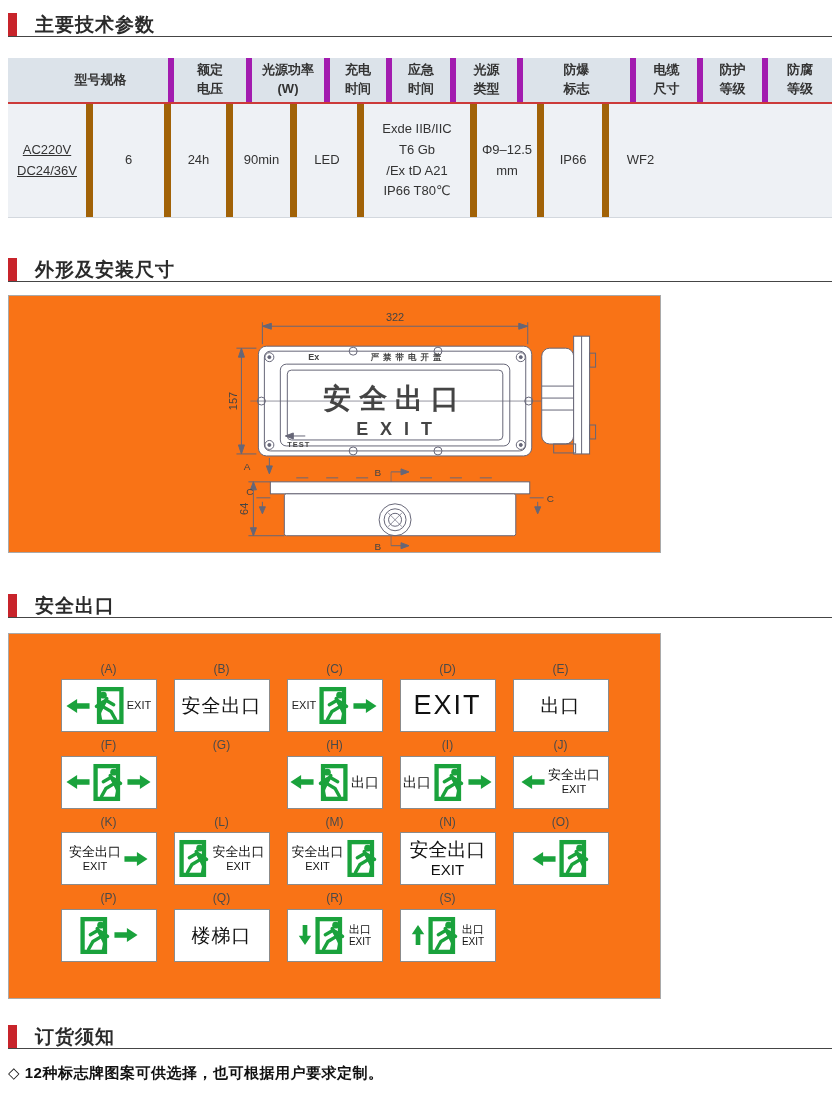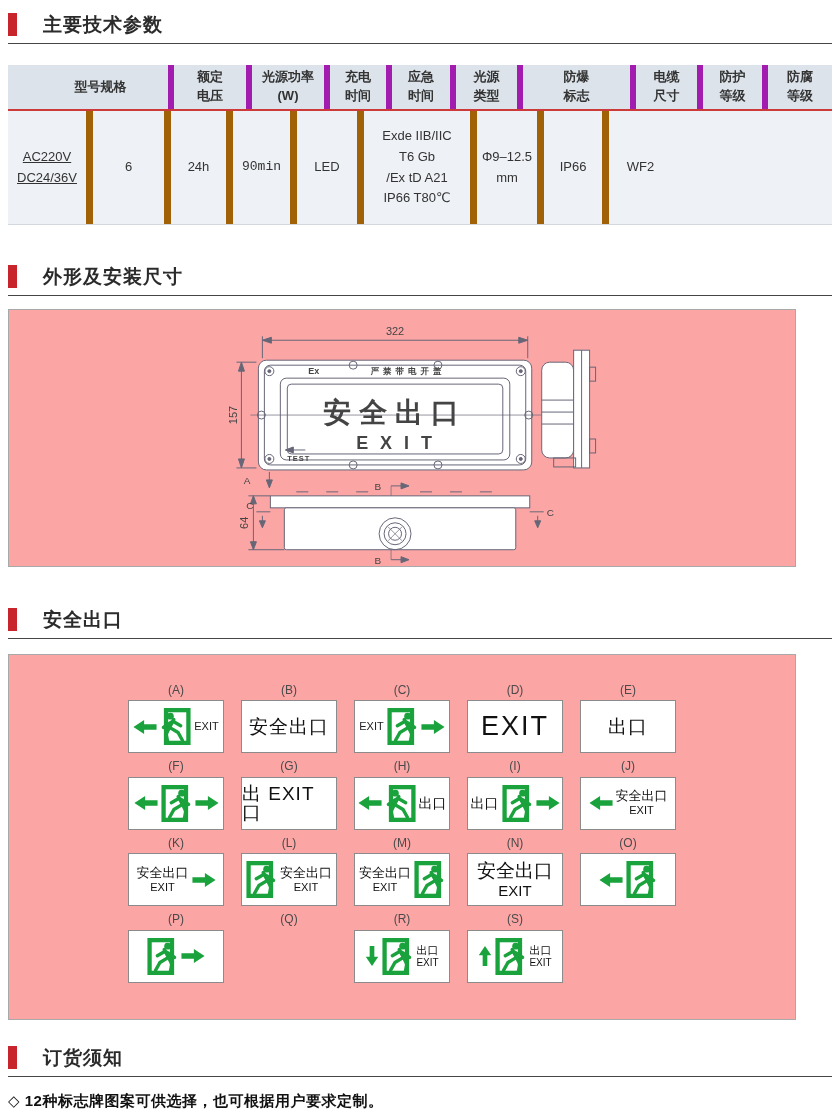--- a/index.html
+++ b/index.html
@@ -3,39 +3,39 @@
 <meta charset="utf-8">
 <style>
   *{margin:0;padding:0;box-sizing:border-box}
   html,body{background:#fff}
   body{
     width:840px;height:1109px;overflow:hidden;position:relative;
     font-family:"Liberation Sans","DejaVu Sans",sans-serif;color:#222;
     padding:0 8px;
   }
   
-  .sec{display:flex;align-items:center;gap:26px;border-bottom:1px solid #454545;padding-bottom:7px}
+  .sec{display:flex;align-items:center;gap:18px;border-bottom:1px solid #454545;}
   .sec .bar{width:9px;height:23px;background:var(--red,#c8242b);flex:0 0 auto}
   .sec h2{font-size:19px;font-weight:bold;color:#2b2b2b;letter-spacing:1px;line-height:1}
   .mt1{margin-top:13px}.mt2{margin-top:40px}.mt3{margin-top:41px}.mt4{margin-top:26px}
 
   
   .ptable{margin-top:21px;width:824px}
   .trow{display:flex;width:100%}
   .trow.head{background:var(--thbg,#dce3ea);border-bottom:2px solid #cc3a39}
   .trow.body{background:var(--trbg,#eef1f5);border-bottom:1px solid #d3d8de}
   .cell{display:flex;align-items:center;justify-content:center;text-align:center;
         white-space:pre-line;font-size:13px;color:#333;padding:4px 2px;line-height:1.45}
   .trow.head .cell{font-weight:bold;height:44px}
   .trow.body .cell{height:113px;line-height:1.6}
   .trow.head .cell + .cell{border-left:6px solid #a21caf}
   .trow.body .cell + .cell{border-left:7px solid #a16207}
 
   
-  .panel{border:1px solid #a9a9a9;background:#fca5a5;width:788px}
+  .panel{border:1px solid #a9a9a9;background:#f97316;width:653px}
   .drawpanel{margin-top:13px;height:258px}
   .draw{width:822px;height:256px;display:block}
   .draw text{font-family:"Liberation Sans","DejaVu Sans",sans-serif;fill:#444;stroke:none}
 
   
   .signpanel{margin-top:15px;height:366px;padding-top:28px}
   .srow{display:flex;justify-content:center;gap:17px;margin-bottom:6px}
   .scell{width:96px;display:flex;flex-direction:column;align-items:center}
   .slabel{font-size:12px;color:#4a4a4a;margin-bottom:3px;line-height:1.2}
   .stile{width:96px;height:53px;border:1px solid #8b8b8b;background:#fff;
@@ -85,21 +85,21 @@
       <div class="cell" style="width: 65px;">防护
 等级</div>
       <div class="cell" style="width: 70px;">防腐
 等级</div>
     </div>
   <div class="trow body">
       <div class="cell" style="width: 78px; text-decoration: underline;">AC220V
 DC24/36V</div>
       <div class="cell" style="width: 78px;">6</div>
       <div class="cell" style="width: 62px;">24h</div>
-      <div class="cell" style="width: 64px; font-family: Liberation Mono, monospace;">90min</div>
+      <div class="cell" style="width: 64px;">90min</div>
       <div class="cell" style="width: 67px;">LED</div>
       <div class="cell" style="width: 113px;">Exde IIB/IIC
 T6 Gb
 /Ex tD A21
 IP66 T80℃</div>
       <div class="cell" style="width: 67px;">Φ9–12.5
 mm</div>
       <div class="cell" style="width: 65px;">IP66</div>
       <div class="cell" style="width: 70px;">WF2</div>
     </div>
@@ -308,23 +308,20 @@
                 <path d="M25 23 L29 31 L27 40"></path>
               </g>
             </svg>
             <svg viewBox="0 0 26 18" class="arr">
               <path d="M0 6 H14 V1 L26 9 L14 17 V12 H0 Z" fill="#1aa23c"></path>
             </svg>
           </div>
         </div>
         <div class="scell">
           <div class="slabel">(G)</div>
-          <div class="stile">
-            <span class="st-lg">出 EXIT 口</span>
-          </div>
         </div>
         <div class="scell">
           <div class="slabel">(H)</div>
           <div class="stile">
             <svg viewBox="0 0 26 18" class="arr" style="transform: scaleX(-1);">
               <path d="M0 6 H14 V1 L26 9 L14 17 V12 H0 Z" fill="#1aa23c"></path>
             </svg>
             <svg viewBox="0 0 36 44" class="man flip">
               <rect x="3" y="3" width="26" height="38" fill="#fff" stroke="#1aa23c" stroke-width="5"></rect>
               <circle cx="24" cy="10" r="4" fill="#1aa23c"></circle>
@@ -469,20 +466,23 @@
                 <path d="M25 23 L29 31 L27 40"></path>
               </g>
             </svg>
             <svg viewBox="0 0 26 18" class="arr">
               <path d="M0 6 H14 V1 L26 9 L14 17 V12 H0 Z" fill="#1aa23c"></path>
             </svg>
           </div>
         </div>
         <div class="scell">
           <div class="slabel">(Q)</div>
+          <div class="stile">
+            <span class="st-lg">楼梯口</span>
+          </div>
         </div>
         <div class="scell">
           <div class="slabel">(R)</div>
           <div class="stile">
             <svg viewBox="0 0 18 26" class="arrv">
               <path d="M6 0 V14 H1 L9 26 L17 14 H12 V0 Z" fill="#1aa23c"></path>
             </svg>
             <svg viewBox="0 0 36 44" class="man">
               <rect x="3" y="3" width="26" height="38" fill="#fff" stroke="#1aa23c" stroke-width="5"></rect>
               <circle cx="24" cy="10" r="4" fill="#1aa23c"></circle>

